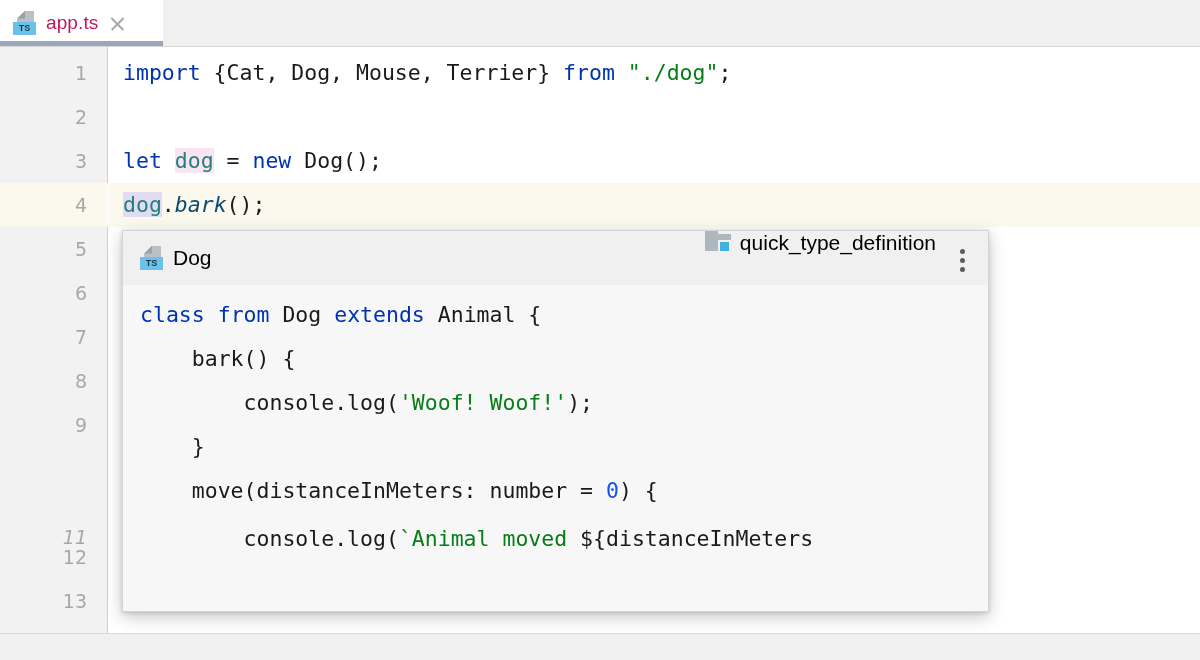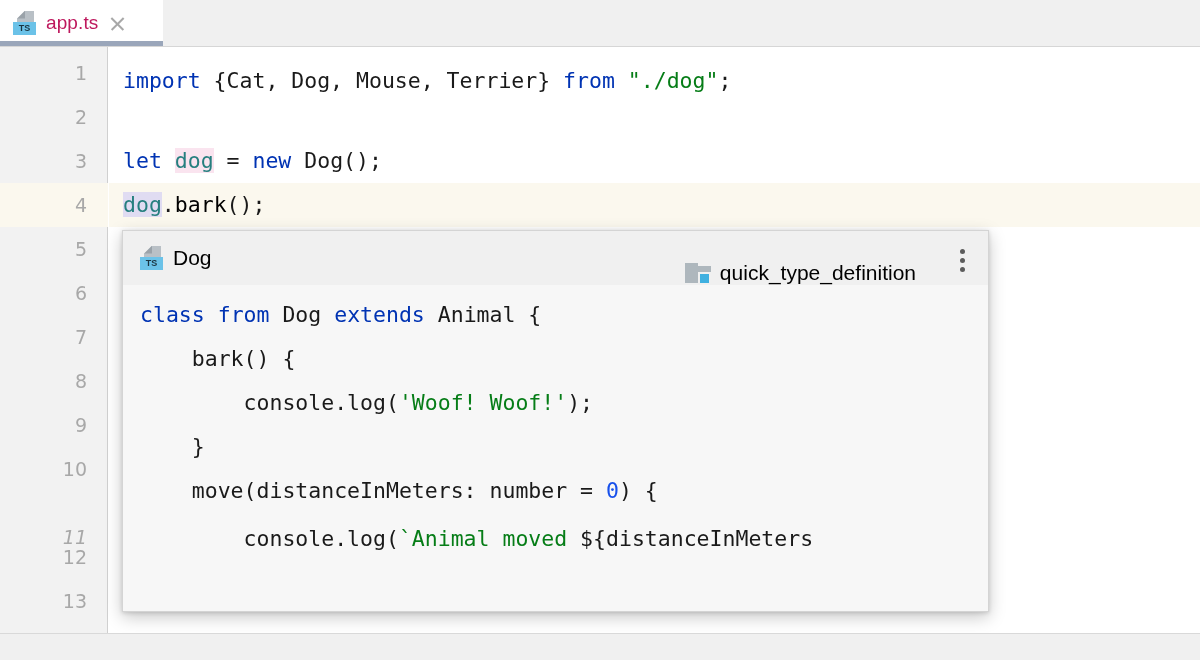--- a/index.html
+++ b/index.html
@@ -129,21 +129,21 @@
     height:44px; line-height:44px;
     font-family:"DejaVu Sans Mono", monospace;
     font-size:21.5px;
     color:#1a1a1a;
     white-space:pre;
   }
   .kw   { color:#0033b3; }
   .str  { color:#067d17; }
   .num  { color:#1750eb; }
   .ident{ color:#267f7f; }
-  .fn   { color:#000000; }
+  .fn   { color:#0c4a6e;font-style:italic; }
   .hl-pink { background:#fae4ef; }
   .hl-lav  { background:#e0dcf2; }
 
   
   .popup {
     position:absolute; left:122px; top:230px;
     width:867px; height:382px;
     background:#f7f7f7;
     border:1px solid #d4d4d4;
     box-shadow:0 5px 16px rgba(0,0,0,0.22), 0 1px 4px rgba(0,0,0,0.14);
@@ -156,23 +156,23 @@
   }
   .popup-title-group {
     display:flex; align-items:center;
     padding-left:17px;
   }
   .popup-title {
     font-size:21px;
     color:#000000;
   }
   .popup-right-group {
-    position:absolute; right:72px; top:0;
+    position:absolute; right:52px; top:0;
     height:54px;
-    display:flex; align-items:flex-end;
+    display:flex; align-items:flex-start;
   }
   .folder-icon {
     position:relative;
     width:26px; height:22px;
     margin-right:9px;
     flex:0 0 auto;
   }
   .folder-icon .body {
     position:absolute; left:0; top:3px;
     width:26px; height:17px;
@@ -252,28 +252,27 @@
         <div class="gutter-hl" style="top: 136px;"></div>
         <div class="gutter-num" style="top: 4px;">1</div>
         <div class="gutter-num" style="top: 48px;">2</div>
         <div class="gutter-num" style="top: 92px;">3</div>
         <div class="gutter-num" style="top: 136px;">4</div>
         <div class="gutter-num" style="top: 180px;">5</div>
         <div class="gutter-num" style="top: 224px;">6</div>
         <div class="gutter-num" style="top: 268px;">7</div>
         <div class="gutter-num" style="top: 312px;">8</div>
         <div class="gutter-num" style="top: 356px;">9</div>
-        <div class="gutter-num" style="top: 400px;">10</div>
         <div class="gutter-num" style="top: 468px; font-style: italic;">11</div>
         <div class="gutter-num" style="top: 488px;">12</div>
         <div class="gutter-num" style="top: 532px;">13</div>
       </div>
     <div class="code-area" id="codeArea">
         <div class="line-hl" style="top: 136px;"></div>
-        <div class="code-line" style="top: 12px;"><span class="kw">import</span><span> {Cat, Dog, Mouse, Terrier} </span><span class="kw">from</span><span> </span><span class="str">"./dog"</span><span>;</span></div>
+        <div class="code-line" style="top: 4px;"><span class="kw">import</span><span> {Cat, Dog, Mouse, Terrier} </span><span class="kw">from</span><span> </span><span class="str">"./dog"</span><span>;</span></div>
         <div class="code-line" style="top: 92px;"><span class="kw">let</span><span> </span><span class="ident hl-pink">dog</span><span> = </span><span class="kw">new</span><span> Dog();</span></div>
         <div class="code-line" style="top: 136px;"><span class="ident hl-lav">dog</span><span>.</span><span class="fn">bark</span><span>();</span></div>
       </div>
   </div>
 
   <div class="popup">
     <div class="popup-header">
       <div class="popup-title-group">
         <span class="ts-icon">
           <span class="page"></span>

